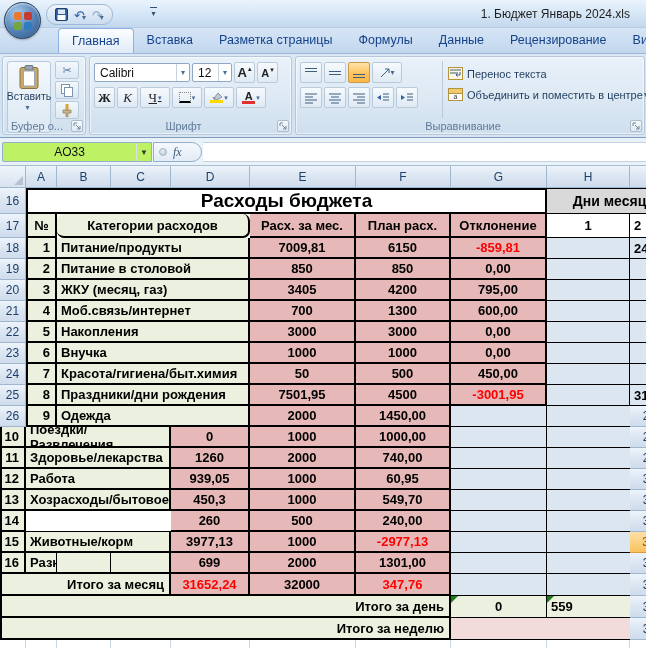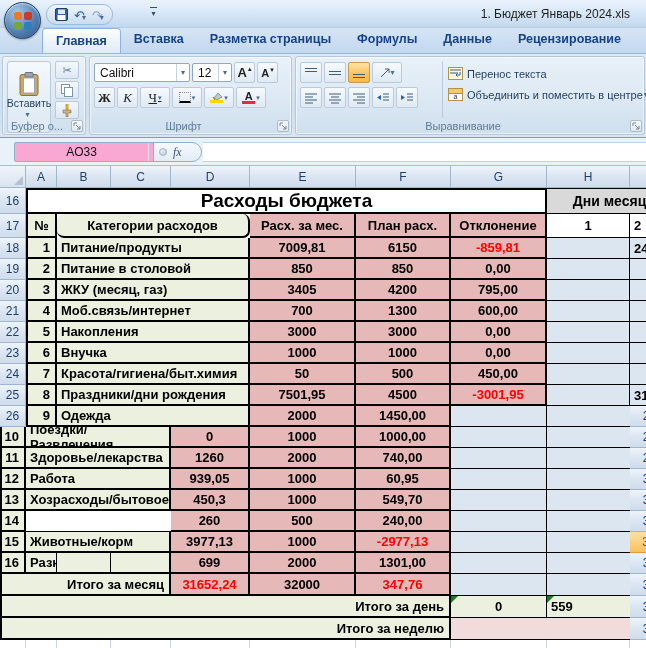--- a/index.html
+++ b/index.html
@@ -37,21 +37,21 @@
   .qat-more{ position:absolute; left:150px; top:7px; font-size:8px; color:#2f4f75; line-height:1; text-align:center;}
   .qat-more .bar{ display:block; width:7px; height:1px; background:#2f4f75; margin:0 auto 2px; }
   .win-title{
     position:absolute; right:16px; top:7px; font-size:12px; color:#1f1f1f; white-space:nowrap;
   }
   
   .tabstrip{
     position:absolute; left:0; top:28px; width:646px; height:26px;
     background:linear-gradient(#d6e5f5,#c2d7ee);
     border-bottom:1px solid #9ab6d8;
-    display:flex; align-items:flex-start; padding-left:42px;font-weight:bold;
+    display:flex; align-items:flex-end; padding-left:58px;
   }
   .tab{
     display:inline-block; padding:0 13px; line-height:23px; height:24px;
     font-size:12.5px; color:#15428b; white-space:nowrap; cursor:default;
   }
   .tab.active{
     background:linear-gradient(#fdfeff,#f0f6fc 40%,#e0ebf7);
     border:1px solid #8db2e3; border-bottom:none; border-radius:4px 4px 0 0;
     height:25px; line-height:24px;
   }
@@ -75,21 +75,21 @@
     position:absolute; right:2px; bottom:2px; width:12px; height:12px;
     border:1px solid #aabccd; border-radius:2px;
     background:linear-gradient(#f6fafd,#dfe9f3);
     display:flex; align-items:center; justify-content:center;
   }
   .g-clip{ width:84px; }
   .paste-big{
     position:absolute; left:4px; top:4px; width:44px; height:72px;
     display:flex; flex-direction:column; align-items:center; gap:1px;
     border:1px solid #b9cadb; border-radius:3px; background:linear-gradient(#f3f8fc,#dce8f3);
-    font-size:10.5px; color:#1e3c5c; padding-top:10px;
+    font-size:10.5px; color:#1e3c5c; padding-top:3px;
   }
   .clip-mini{ position:absolute; left:52px; top:4px; display:flex; flex-direction:column; gap:2px; }
   .mini-btn{
     width:24px; height:18px; border:1px solid #b9cadb; border-radius:2px;
     background:linear-gradient(#f3f8fc,#dce8f3);
     display:flex; align-items:center; justify-content:center; font-size:11px; color:#5b7aa0;
   }
   .g-font{ width:203px; }
   .frow{ position:absolute; left:4px; display:flex; gap:2px; align-items:center; }
   .frow1{ top:5px; } .frow2{ top:30px; }
@@ -126,23 +126,23 @@
   .al-right{ position:absolute; left:152px; top:6px; }
   .al-item{ display:flex; align-items:center; gap:4px; height:21px; font-size:11px; color:#1e3c5c; white-space:nowrap;}
   .vline{ position:absolute; left:146px; top:4px; bottom:16px; width:1px; background:#b9cadb; }
   svg{ display:block; }
   
   .fbar{
     position:absolute; left:0; top:138px; width:646px; height:28px;
     background:#e9f1f9; border-bottom:1px solid #a9bed2;
   }
   .namebox{
-    position:absolute; left:2px; top:4px; width:150px; height:20px; background:#f9a8d4;
+    position:absolute; left:2px; top:4px; width:150px; height:20px; background:#bef264;
     border:1px solid #93afc9; border-radius:2px 0 0 2px;
-    display:flex; align-items:center; font-size:12px; color:#111;margin-left:12px;
+    display:flex; align-items:center; font-size:12px; color:#111;
   }
   .namebox .nb-text{ flex:1; text-align:center; }
   .namebox .nb-arr{ width:15px; height:100%; border-left:1px solid #d7e1ea; display:flex; align-items:center; justify-content:center; font-size:8px; color:#333; }
   .fx-capsule{
     position:absolute; left:153px; top:4px; width:49px; height:20px;
     background:linear-gradient(#f5f9fd,#e2ecf5); border:1px solid #93afc9;
     border-radius:0 10px 10px 0; display:flex; align-items:center; gap:6px; padding-left:5px;
   }
   .gripper{ width:8px; height:8px; border-radius:50%; background:radial-gradient(circle at 35% 30%, #e8eef4, #b9c6d2); border:1px solid #a5b4c2; }
   .fx{ font-size:12px; font-style:italic; font-family:"Liberation Serif",serif; color:#3c5a7a; }

